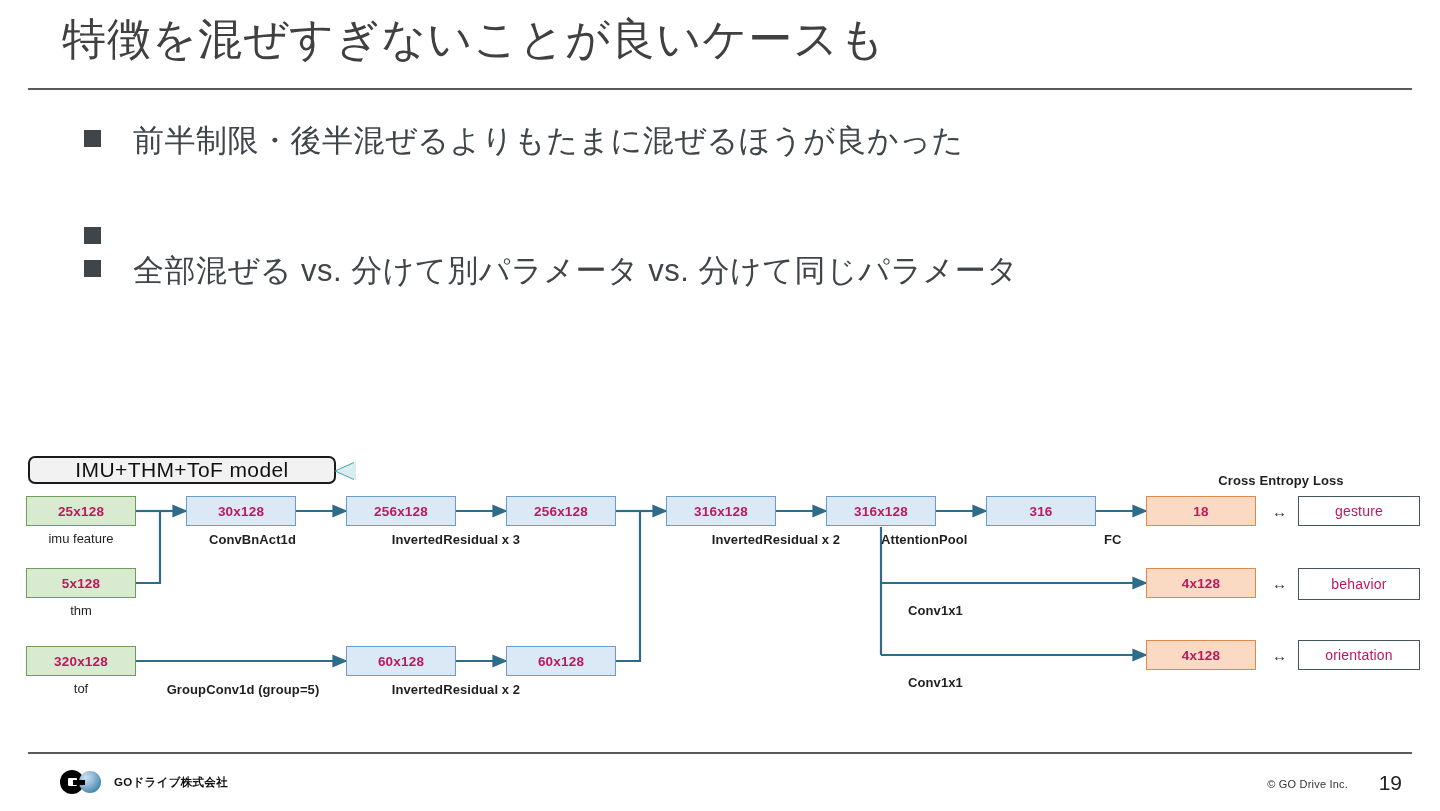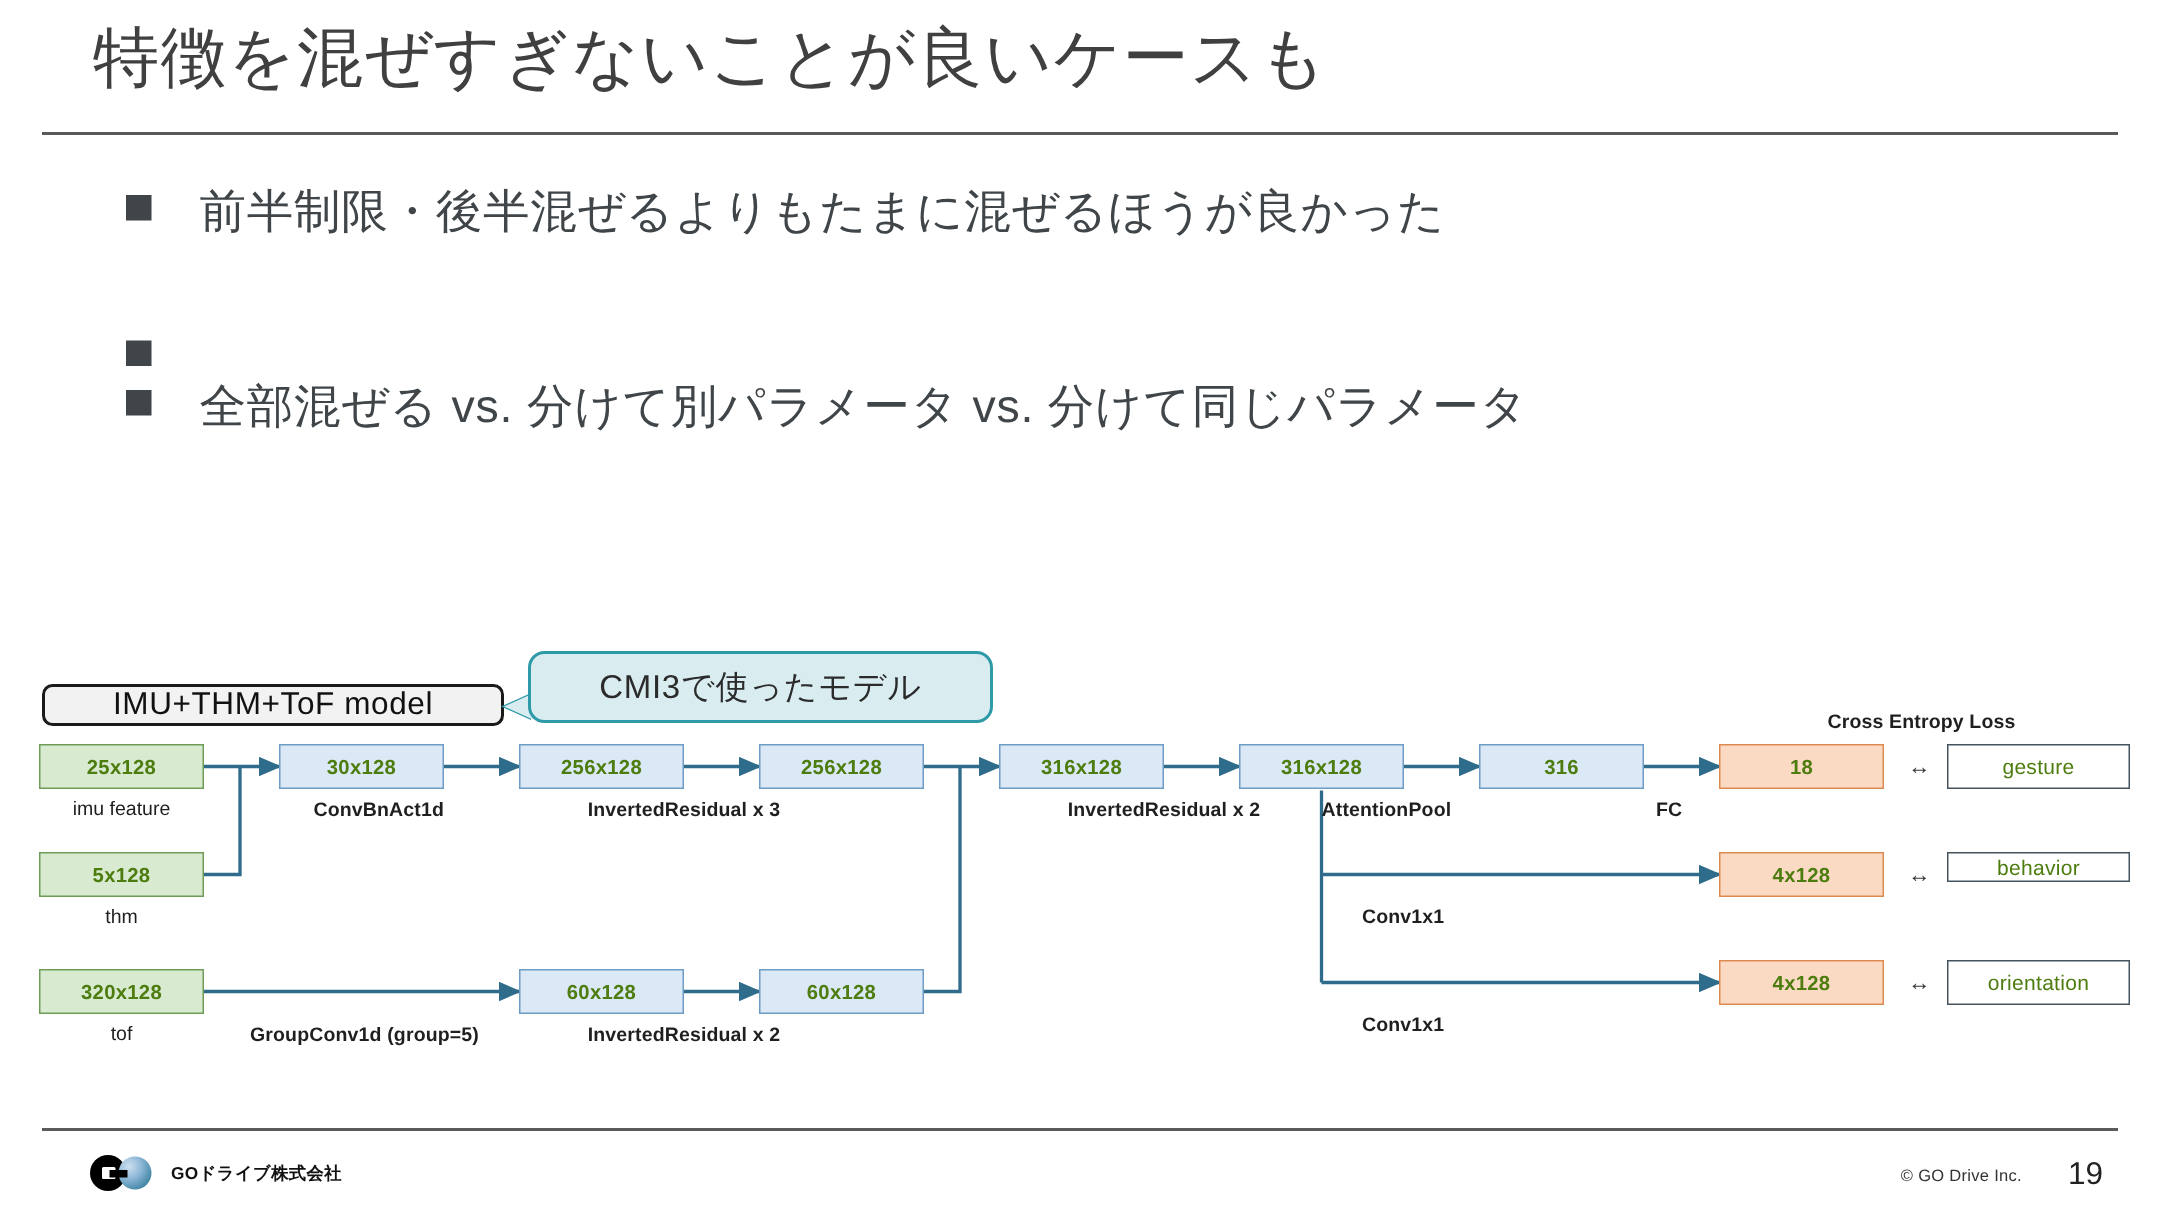--- a/index.html
+++ b/index.html
@@ -34,21 +34,21 @@
   }
   .bullet-gap{height:46px;}
 
   
   .diagram{position:absolute;left:0;top:425px;width:1440px;height:285px;}
   .diagram svg{position:absolute;left:0;top:0;}
 
   .dg-box{
     position:absolute;box-sizing:border-box;
     display:flex;align-items:center;justify-content:center;
-    font-size:13.5px;font-weight:bold;color:#4d7c0f;
+    font-size:13.5px;font-weight:bold;color:#be185d;
     letter-spacing:0.2px;
   }
   .bx-green{background:#d8ead0;border:1.4px solid #6f9d58;}
   .bx-blue{background:#dbe8f5;border:1.4px solid #6d9cc4;}
   .bx-orange{background:#fbdac4;border:1.8px solid #dd8a52;}
   .bx-white{background:#ffffff;border:1.5px solid #44545e;font-weight:normal;font-size:14px;}
 
   .dg-cap{
     position:absolute;font-size:13px;color:#1f1f1f;font-weight:bold;
     white-space:nowrap;letter-spacing:0.1px;
@@ -135,21 +135,20 @@
       <span class="bullet-mark"></span>
     </div>
     <div class="bullet-row">
       <span class="bullet-mark"></span>
       <span class="bullet-text">全部混ぜる vs. 分けて別パラメータ vs. 分けて同じパラメータ</span>
     </div>
   </div>
 
   <div class="model-tag">IMU+THM+ToF model</div>
   <div class="callout-tail"></div>
-  <div class="callout">CMI3で使ったモデル</div>
 
   <div class="diagram">
 
     <svg width="1440" height="285">
       <defs>
         <marker id="ah" markerWidth="7" markerHeight="7" refX="6.2" refY="3" orient="auto">
           <path d="M0,0 L7,3 L0,6 z" fill="#2f6b8a"></path>
         </marker>
       </defs>
       <g stroke="#2f6b8a" stroke-width="2.2" fill="none">
@@ -217,21 +216,21 @@
     <div class="dg-cap" style="left:1104px;top:107px;width:60px;text-align:left;">FC</div>
 
     <div class="dg-cap" style="left:1146px;top:48px;width:270px;text-align:center;">Cross Entropy Loss</div>
 
     <div class="dg-box bx-orange" style="left:1146px;top:71px;width:110px;height:30px;">18</div>
     <div class="bidir" style="left:1272px;top:78px;">↔</div>
     <div class="dg-box bx-white" style="left:1298px;top:71px;width:122px;height:30px;">gesture</div>
 
     <div class="dg-box bx-orange" style="left:1146px;top:143px;width:110px;height:30px;">4x128</div>
     <div class="bidir" style="left:1272px;top:150px;">↔</div>
-    <div class="dg-box bx-white" style="left:1298px;top:143px;width:122px;height:20px;">behavior</div>
+    <div class="dg-box bx-white" style="left:1298px;top:143px;width:122px;height:32px;">behavior</div>
     <div class="dg-cap" style="left:908px;top:178px;">Conv1x1</div>
 
     <div class="dg-box bx-orange" style="left:1146px;top:215px;width:110px;height:30px;">4x128</div>
     <div class="bidir" style="left:1272px;top:222px;">↔</div>
     <div class="dg-box bx-white" style="left:1298px;top:215px;width:122px;height:30px;">orientation</div>
     <div class="dg-cap" style="left:908px;top:250px;">Conv1x1</div>
 
   </div>
 
   <div class="footer-rule"></div>

